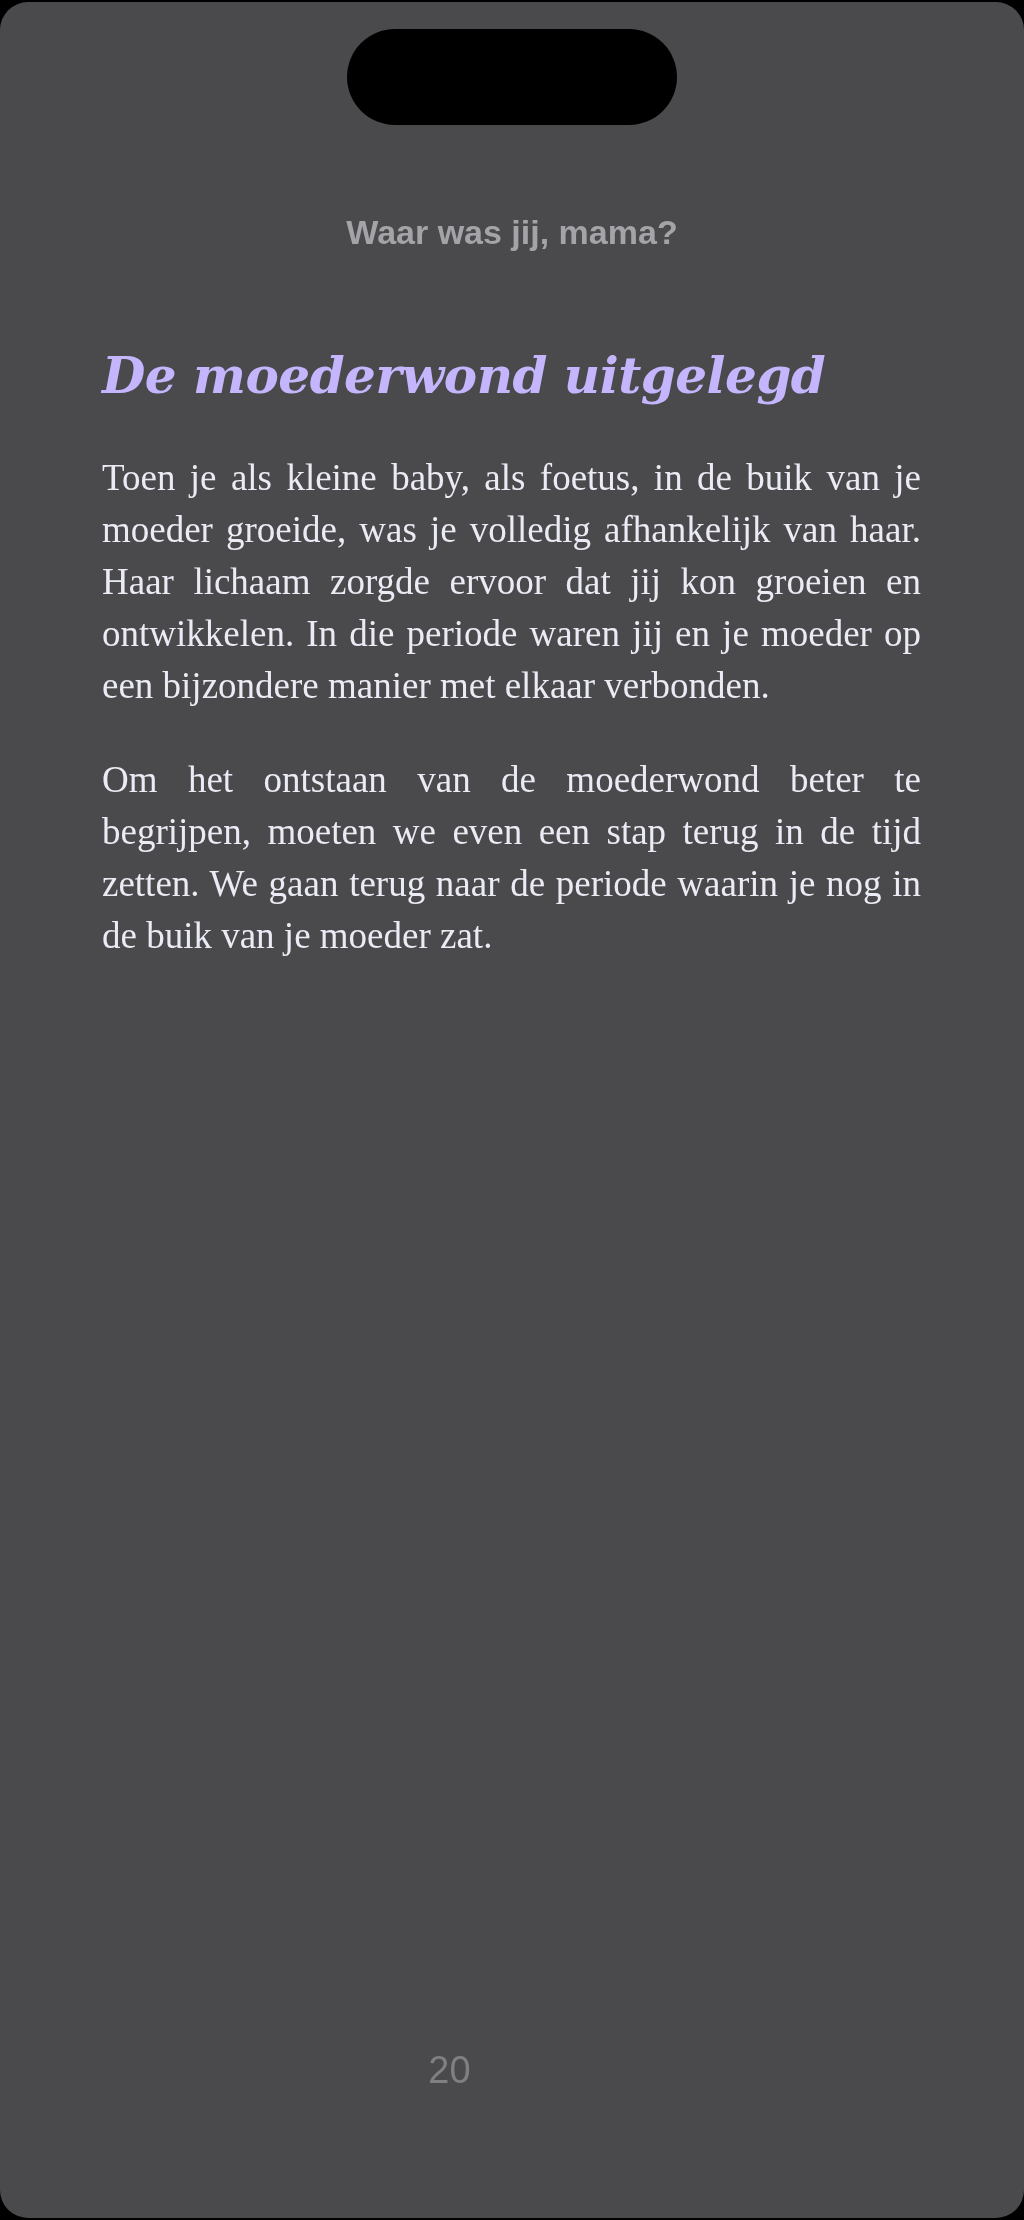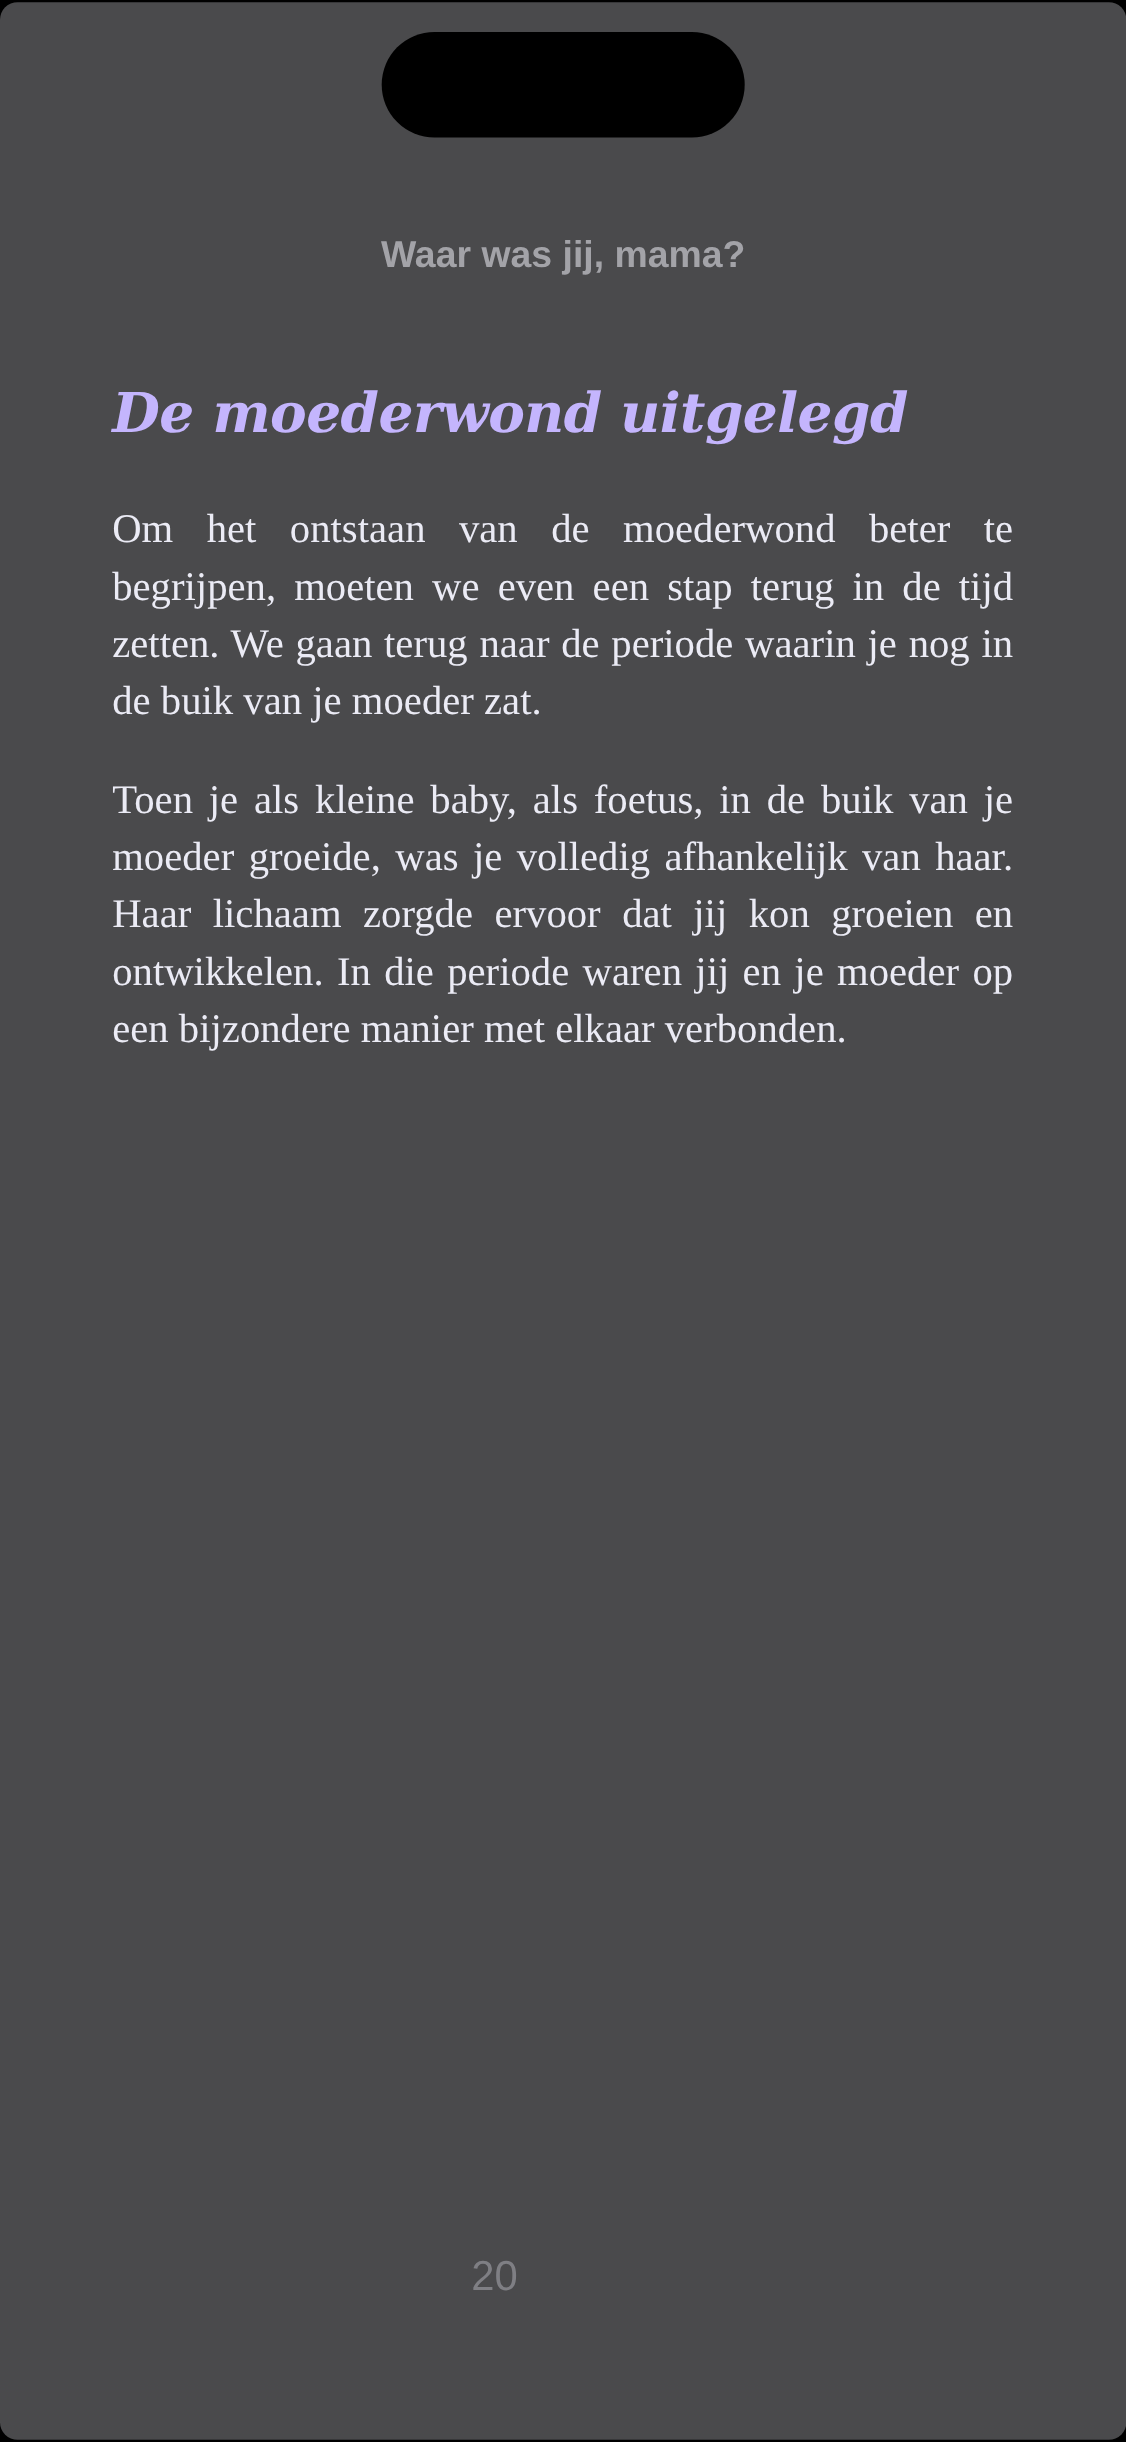--- a/index.html
+++ b/index.html
@@ -13,21 +13,21 @@
       position: relative;
       overflow: hidden;
     }
     .screen {
       position: absolute;
       left: 0;
       top: 2px;
       width: 1024px;
       height: 2216px;
       background: #4a4a4c;
-      border-radius: 16px;
+      border-radius: 28px;
       overflow: hidden;
     }
     .dynamic-island {
       position: absolute;
       left: 347px;
       top: 27px;
       width: 330px;
       height: 96px;
       background: #000000;
       border-radius: 48px;
@@ -90,18 +90,18 @@
 </head>
 <body>
 
 <div class="screen">
   <div class="dynamic-island"></div>
 
   <div class="book-title">Waar was jij, mama?</div>
 
   <div class="content">
     <h1 class="chapter-title">De moederwond uitgelegd</h1>
+    <p class="paragraph">Toen je als kleine baby, als foetus, in de buik van je moeder groeide, was je volledig afhanke­lijk van haar. Haar lichaam zorgde ervoor dat jij kon groeien en ontwikkelen. In die periode waren jij en je moeder op een bijzondere manier met elkaar verbonden.</p>
     <p class="paragraph first">Om het ontstaan van de moederwond beter te begrijpen, moeten we even een stap terug in de tijd zetten. We gaan terug naar de periode waarin je nog in de buik van je moeder zat.</p>
-    <p class="paragraph">Toen je als kleine baby, als foetus, in de buik van je moeder groeide, was je volledig afhanke­lijk van haar. Haar lichaam zorgde ervoor dat jij kon groeien en ontwikkelen. In die periode waren jij en je moeder op een bijzondere manier met elkaar verbonden.</p>
   </div>
 
   <div class="page-number">20</div>
 </div>
 
 </body></html>

